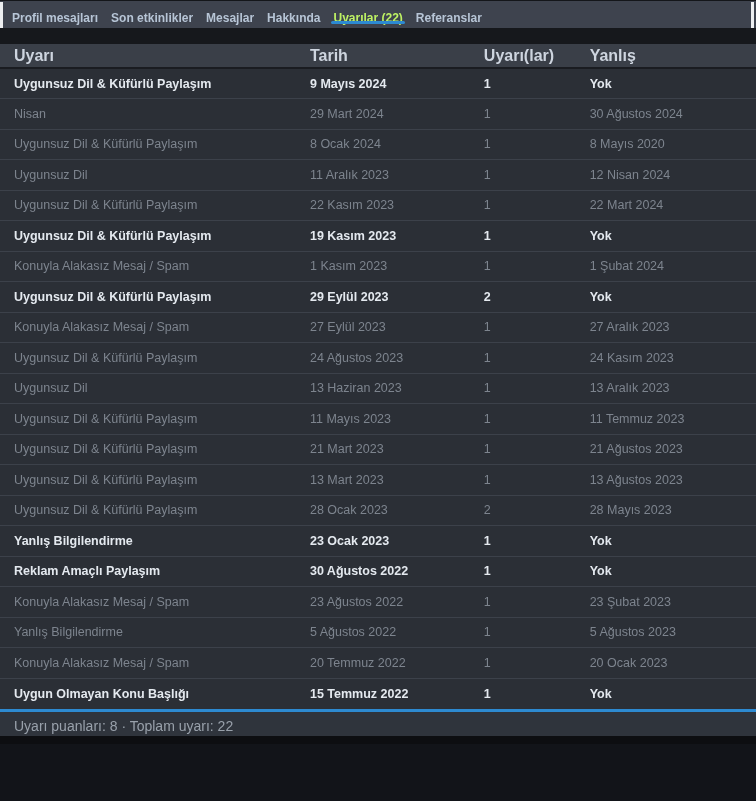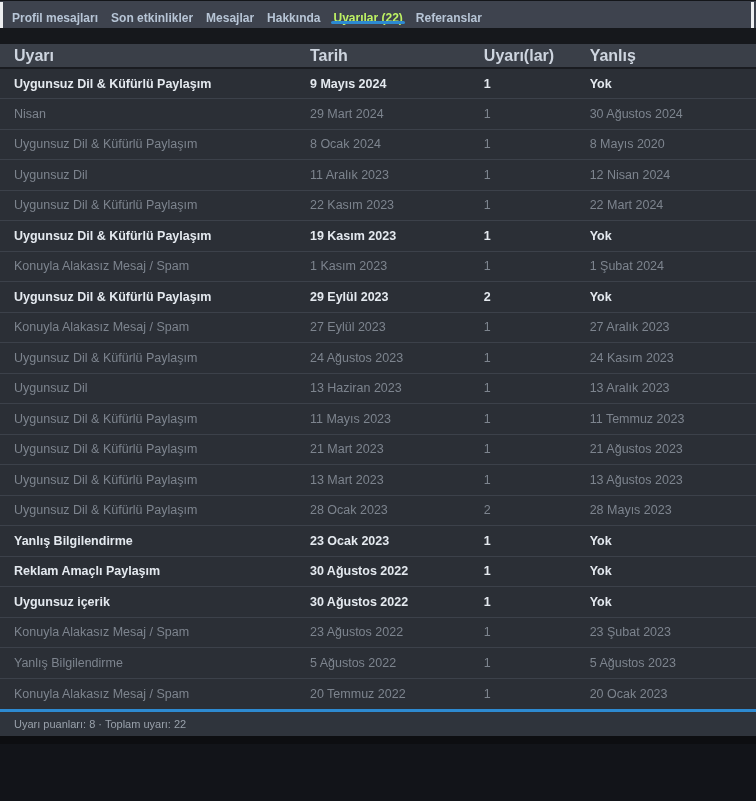--- a/index.html
+++ b/index.html
@@ -88,21 +88,21 @@
   tbody tr:first-child td { border-top: none; }
   tr.active td  { color: #e4e9ef; font-weight: bold; }
   tr.expired td { color: #7d848e; font-weight: normal; }
 
   
   .table-footer {
     height: 27px;
     background: #2f343c;
     border-top: 3px solid #2d8ad1;
     color: #99a1ab;
-    font-size: 11px;
+    font-size: 14px;
     padding: 6px 14px 0 14px;
   }
   .bottom-strip { height: 8px; background: #0d0e11; }
 </style>
 </head>
 <body>
 
 <nav class="tabbar">
   <span class="edge left"></span>
   <span class="edge right"></span>
@@ -228,43 +228,43 @@
         <td>23 Ocak 2023</td>
         <td>1</td>
         <td>Yok</td>
       </tr>
       <tr class="active">
         <td>Reklam Amaçlı Paylaşım</td>
         <td>30 Ağustos 2022</td>
         <td>1</td>
         <td>Yok</td>
       </tr>
-      <tr class="active">
-        <td>Uygunsuz içerik</td>
-        <td>30 Ağustos 2022</td>
-        <td>1</td>
-        <td>Yok</td>
-      </tr>
       <tr class="expired">
         <td>Konuyla Alakasız Mesaj / Spam</td>
         <td>23 Ağustos 2022</td>
         <td>1</td>
         <td>23 Şubat 2023</td>
       </tr>
       <tr class="expired">
         <td>Yanlış Bilgilendirme</td>
         <td>5 Ağustos 2022</td>
         <td>1</td>
         <td>5 Ağustos 2023</td>
       </tr>
       <tr class="expired">
         <td>Konuyla Alakasız Mesaj / Spam</td>
         <td>20 Temmuz 2022</td>
         <td>1</td>
         <td>20 Ocak 2023</td>
+      </tr>
+      <tr class="active">
+        <td>Uygun Olmayan Konu Başlığı</td>
+        <td>15 Temmuz 2022</td>
+        <td>1</td>
+        <td>Yok</td>
       </tr>
     </tbody>
 </table>
 
 <div class="table-footer">
   <span>Uyarı puanları: 8 · Toplam uyarı: 22</span>
 </div>
 
 <div class="bottom-strip"></div>
 

